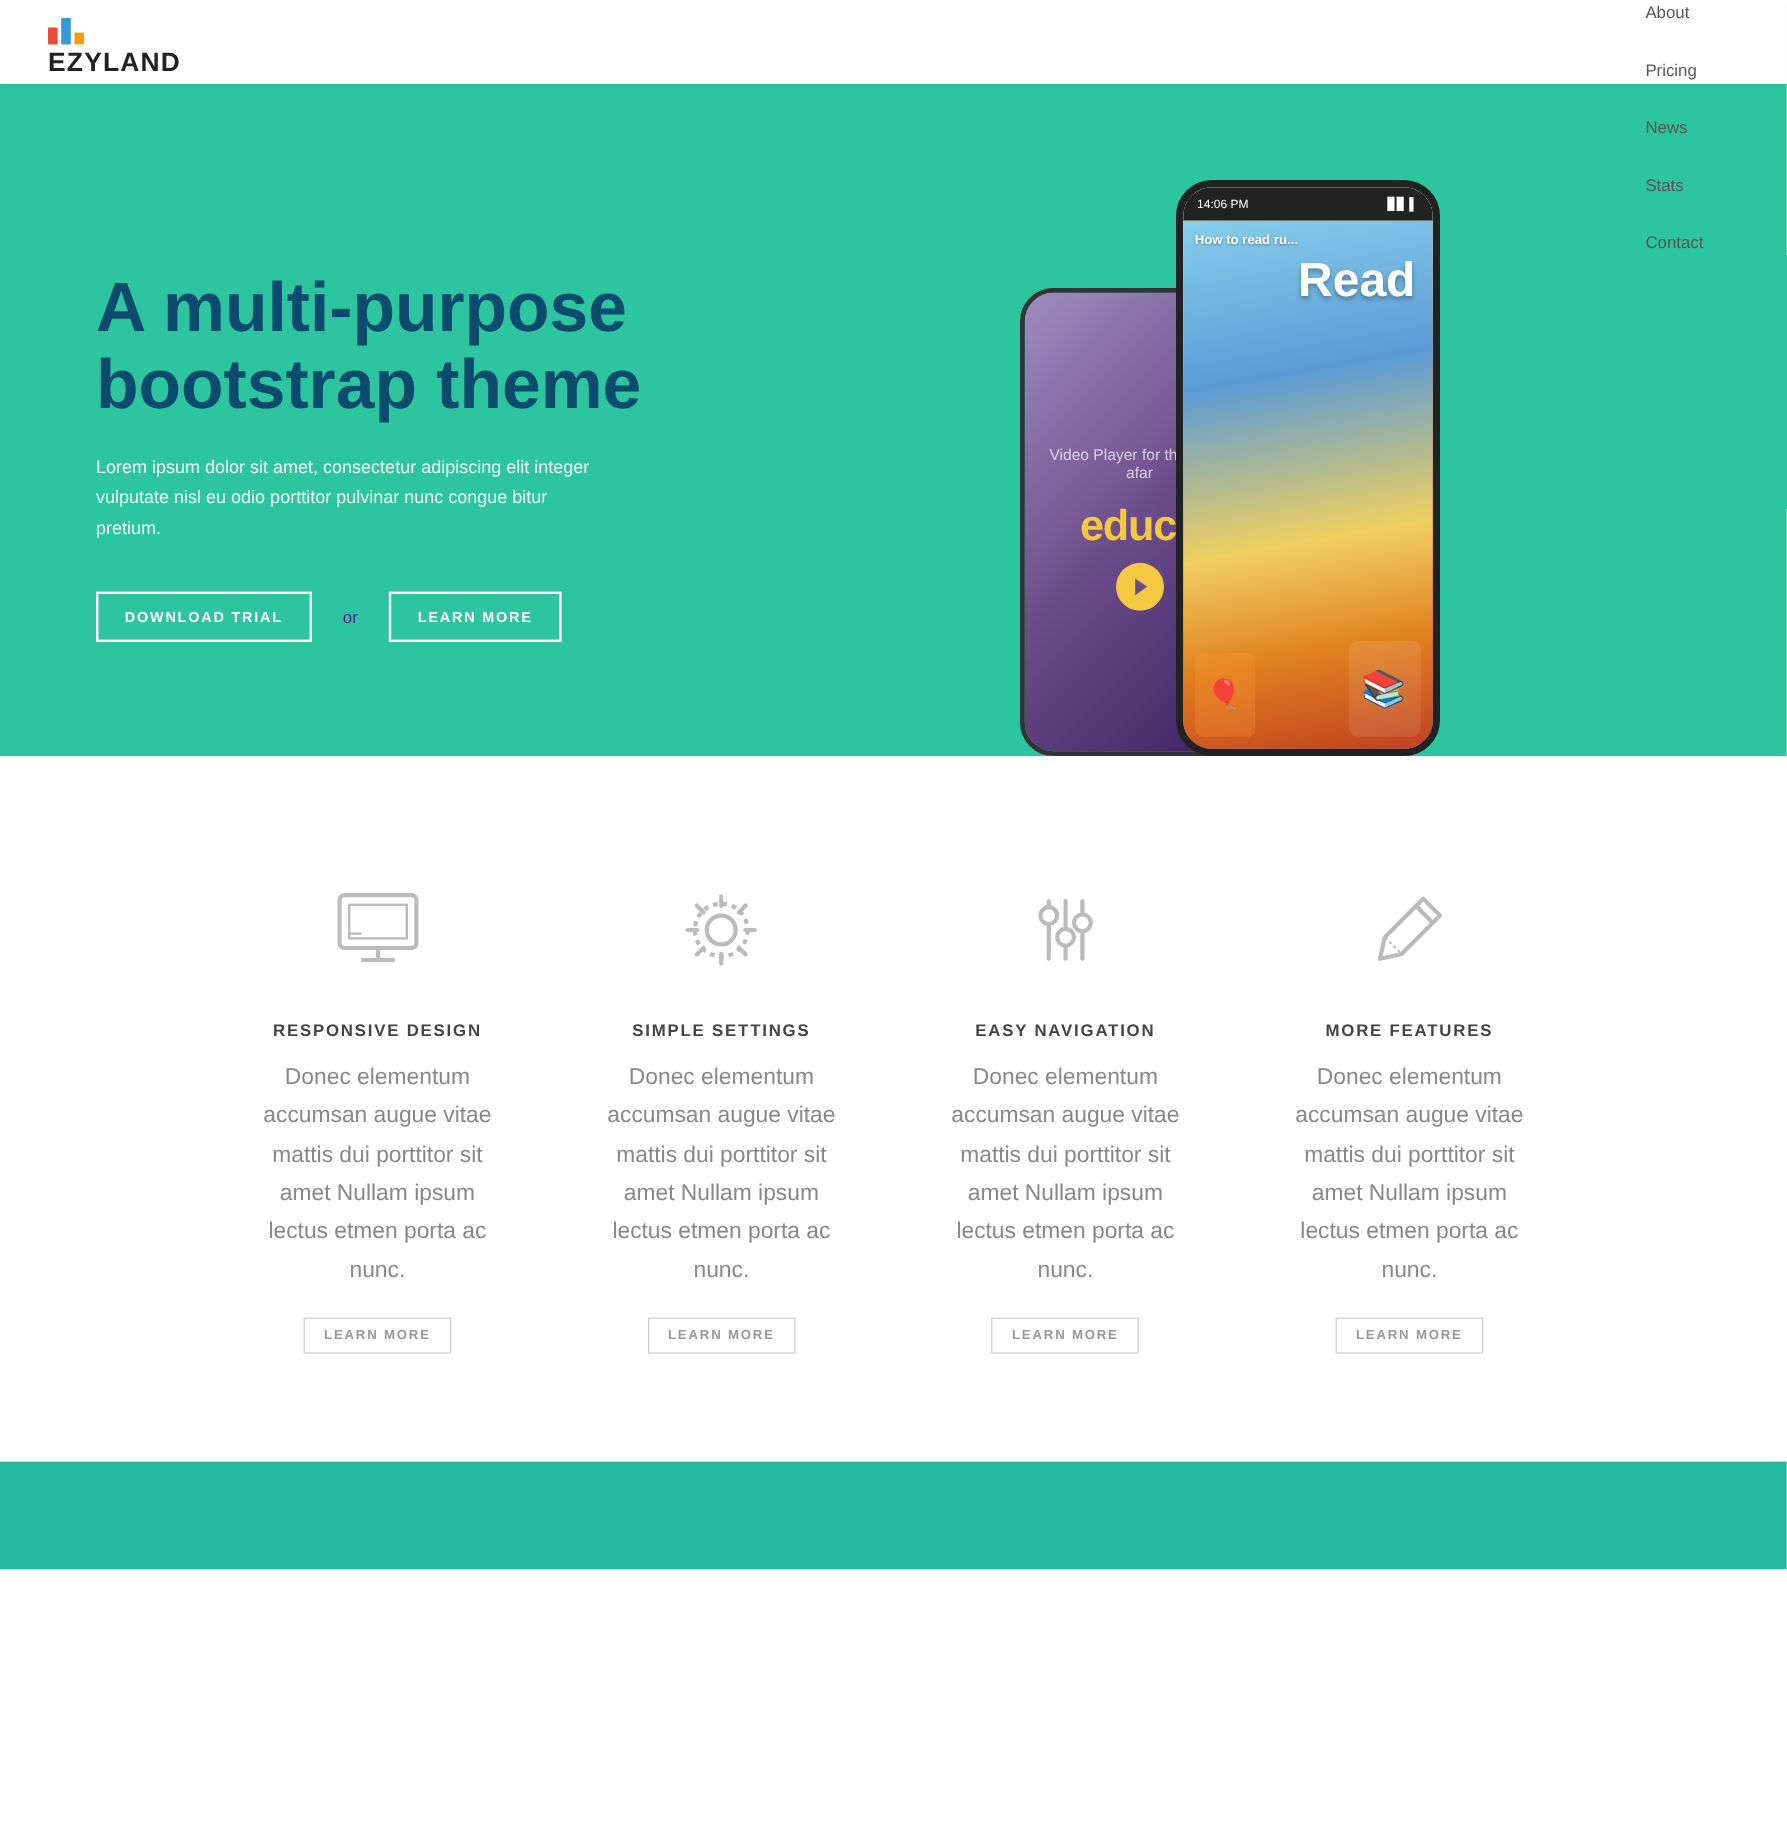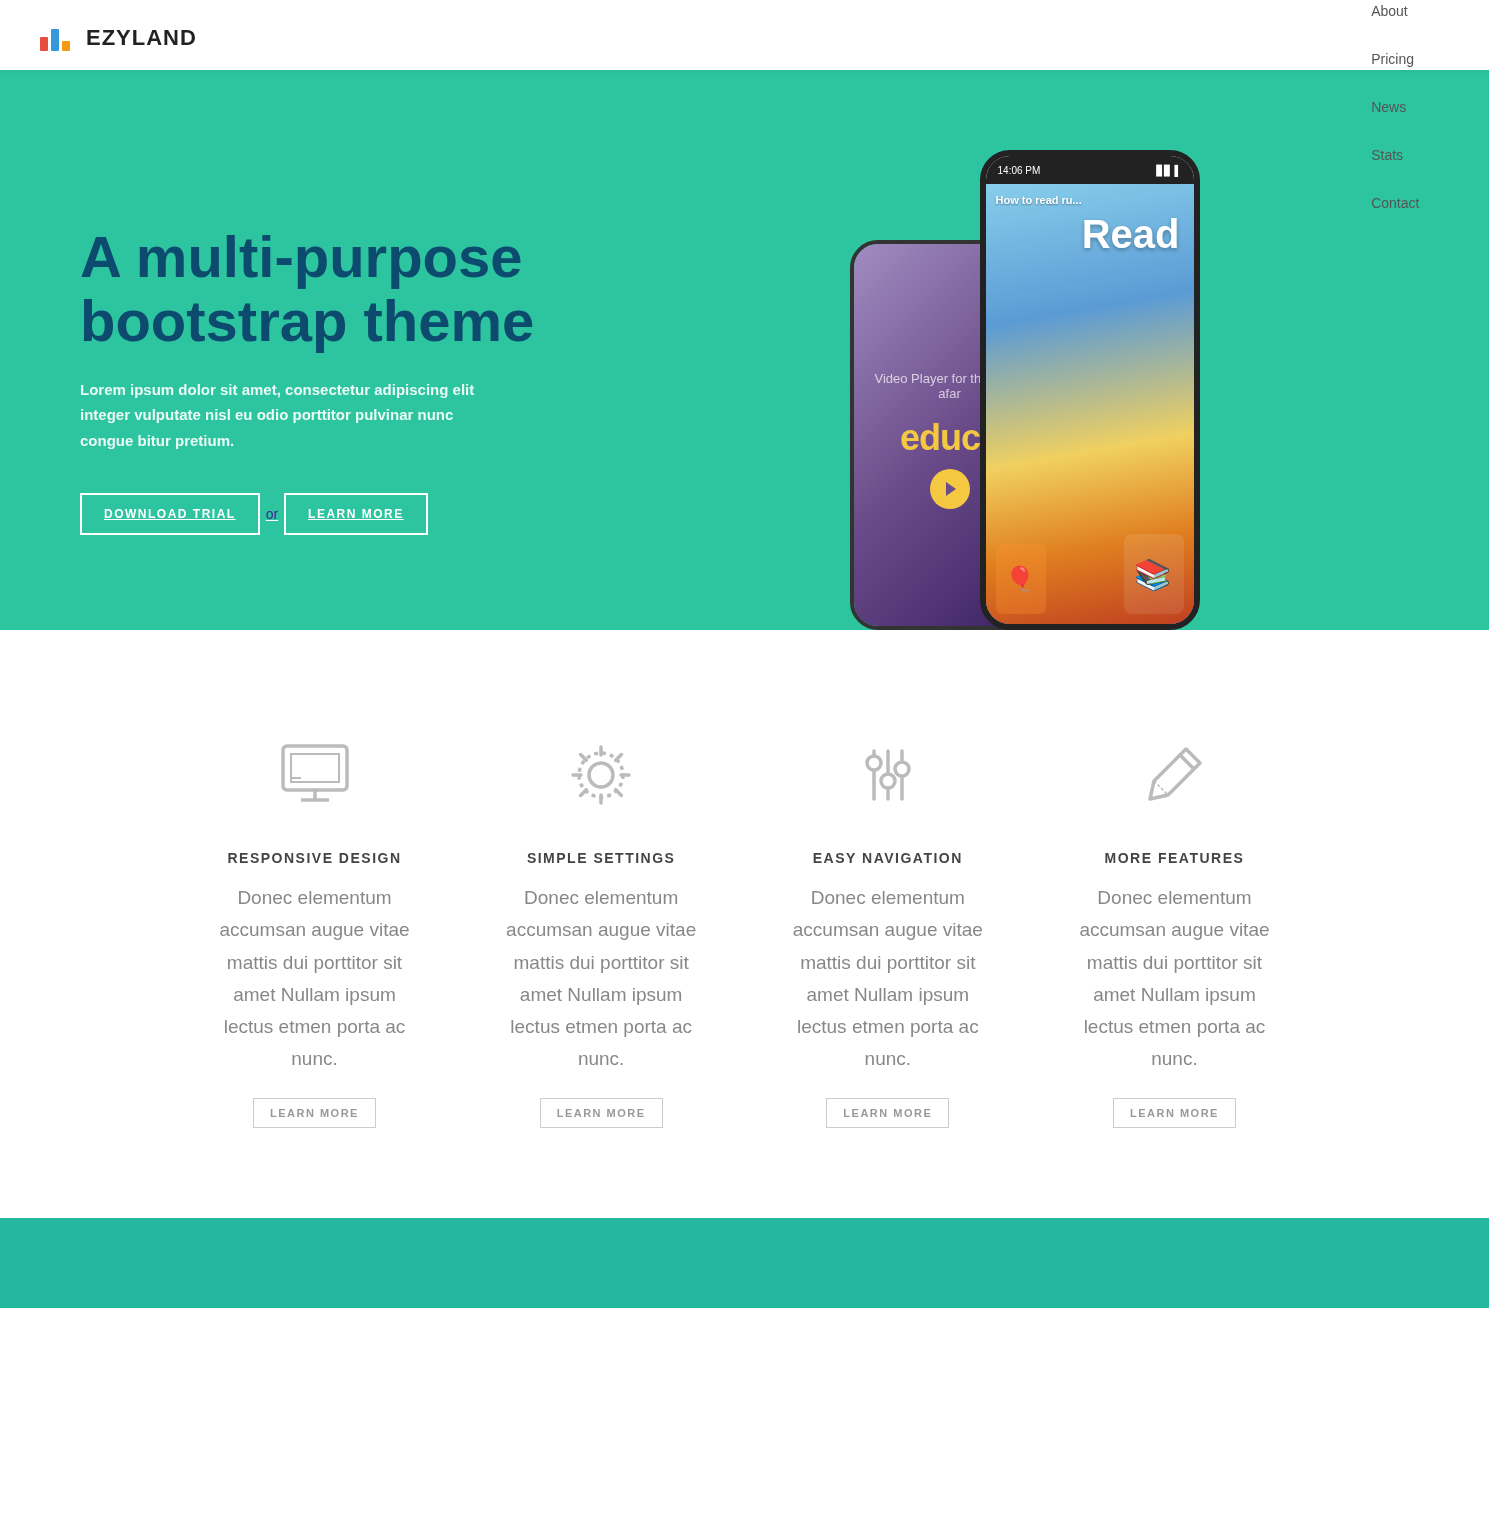--- a/index.html
+++ b/index.html
@@ -12,22 +12,23 @@
       display: flex;
       align-items: center;
       justify-content: space-between;
       padding: 0 40px;
       box-shadow: 0 1px 4px rgba(0,0,0,0.08);
       position: relative;
       z-index: 10;
     }
     .logo-area {
       display: flex;
-      align-items: flex-end;
-      gap: 16px;
+      align-items: flex-start;
+      gap: 2px;
+      flex-direction: column;
     }
     .logo-icon {
       display: flex;
       align-items: flex-end;
       gap: 3px;
       height: 32px;
     }
     .logo-bar {
       width: 8px;
       border-radius: 1px;
@@ -76,27 +77,25 @@
       line-height: 1.1;
       margin-bottom: 24px;
       color: #0c4a6e;
     }
     .hero-desc {
       font-size: 15px;
       line-height: 1.7;
       color: rgba(255,255,255,0.9);
       margin-bottom: 40px;
       max-width: 420px;
-      font-weight: bold;
     }
     .hero-buttons {
       display: flex;
       align-items: center;
-      gap: 6px;
-      text-decoration: underline;
+      gap: 26px;
     }
     .btn-outline {
       border: 2px solid #fff;
       background: transparent;
       color: #fff;
       padding: 12px 22px;
       font-size: 12px;
       font-weight: 700;
       letter-spacing: 1.5px;
       cursor: pointer;

